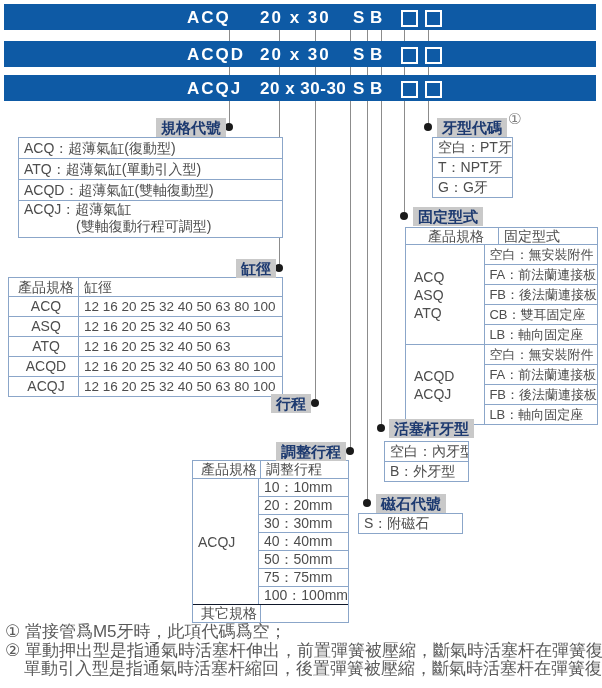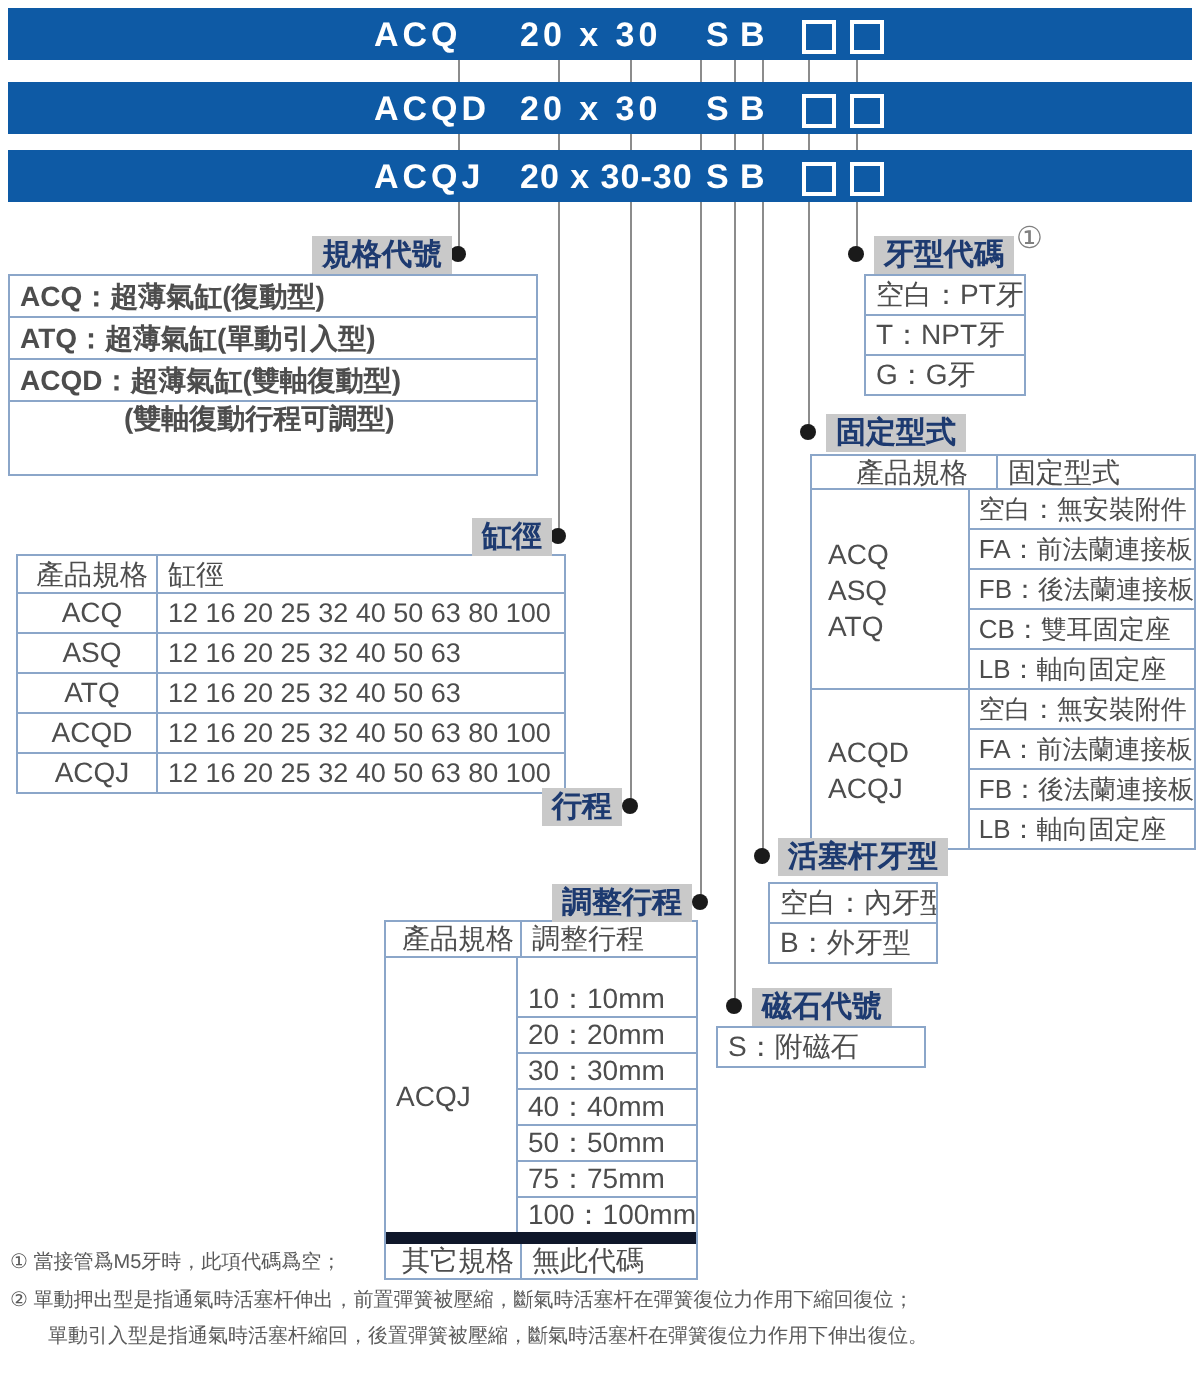--- a/index.html
+++ b/index.html
@@ -43,32 +43,32 @@
   #bore-table .flexrow + .flexrow{border-top:1px solid #8ba6c9;}
   
   #stroke-box{height:22px;line-height:22px;text-align:center;}
   
   #adjust-table .hdr{height:17px;line-height:17px;}
   #adjust-table .cell-l{width:62px;}
   #adjust-table .optrow{height:17px;line-height:17px;padding-left:5px;border-top:1px solid #8ba6c9;white-space:nowrap;}
   #adjust-table .grp{display:flex;border-top:1px solid #8ba6c9;}
   #adjust-table .grp .models{width:62px;border-right:1px solid #8ba6c9;display:flex;flex-direction:column;justify-content:center;padding-left:5px;}
   #adjust-table .grp .opts{flex:1;}
-  #adjust-table .grp .opts .optrow.first{border-top:none;margin-top:12px;}
+  #adjust-table .grp .opts .optrow.first{border-top:none;}
   
   #mount-table{font-size:13px;}
   #mount-table .hdr{height:16px;line-height:16px;}
   #mount-table .cell-l{width:84px;padding-left:8px;}
   #mount-table .grp{display:flex;border-top:1px solid #8ba6c9;}
   #mount-table .grp .models{width:84px;border-right:1px solid #8ba6c9;display:flex;flex-direction:column;justify-content:center;padding-left:8px;font-size:14px;line-height:18px;}
   #mount-table .grp .opts{flex:1;}
   #mount-table .optrow{height:19px;line-height:19px;padding-left:4px;border-top:1px solid #8ba6c9;white-space:nowrap;}
   #mount-table .optrow.first{border-top:none;}
   
-  .note{position:absolute;left:5px;right:2px;font-size:10px;color:#5a5a5a;line-height:18px;white-space:nowrap;z-index:2;}
+  .note{position:absolute;left:5px;right:2px;font-size:17px;color:#5a5a5a;line-height:18px;white-space:nowrap;z-index:2;}
   .note.cont{padding-left:19px;}
 </style>
 </head>
 <body>
 
 <div id="stage">
 
   <div class="vline" style="left:229px;top:28px;height:99px;"></div>
   <div class="vline" style="left:279px;top:28px;height:240px;"></div>
   <div class="vline" style="left:315px;top:28px;height:375px;"></div>
@@ -115,25 +115,26 @@
   <div class="chip" style="left:156px;top:118px;">規格代號</div>
   <div class="chip" style="left:236px;top:259px;">缸徑</div>
   <div class="chip" style="left:271px;top:394px;">行程</div>
   <div class="chip" style="left:276px;top:442px;">調整行程</div>
   <div class="chip" style="left:437px;top:118px;">牙型代碼</div>
   <div class="circref" style="left:508px;top:110px;">①</div>
   <div class="chip" style="left:413px;top:207px;">固定型式</div>
   <div class="chip" style="left:389px;top:419px;">活塞杆牙型</div>
   <div class="chip" style="left:376px;top:494px;">磁石代號</div>
 
-  <div class="tbox" id="spec-box" style="left:4px;top:137px;width:263px;font-weight:bold;">
+  <div class="tbox" id="spec-box" style="left:18px;top:137px;width:263px;">
     <div class="row first">ACQ：超薄氣缸(復動型)</div>
     <div class="row">ATQ：超薄氣缸(單動引入型)</div>
     <div class="row">ACQD：超薄氣缸(雙軸復動型)</div>
     <div class="row dbl">
+      <div class="l1">ACQJ：超薄氣缸</div>
       <div class="l2">(雙軸復動行程可調型)</div>
     </div>
   </div>
 
   <div class="tbox" id="bore-table" style="left:8px;top:277px;width:273px;">
     <div class="flexrow hdr">
       <div class="cell-l">產品規格</div>
       <div class="cell-r" style="font-size:14px;">缸徑</div>
     </div>
     <div class="flexrow">
@@ -169,21 +170,21 @@
       <div class="opts">
         <div class="optrow first">10：10mm</div>
         <div class="optrow">20：20mm</div>
         <div class="optrow">30：30mm</div>
         <div class="optrow">40：40mm</div>
         <div class="optrow">50：50mm</div>
         <div class="optrow">75：75mm</div>
         <div class="optrow">100：100mm</div>
       </div>
     </div>
-    <div class="flexrow" style="border-top:6px solid #0f172a;height:17px;line-height:17px;">
+    <div class="flexrow" style="border-top:1px solid #0f172a;height:17px;line-height:17px;flex-direction:column;">
       <div class="cell-l" style="width:62px;">其它規格</div>
       <div class="cell-r">無此代碼</div>
     </div>
   </div>
 
   <div class="tbox" style="left:432px;top:137px;width:79px;">
     <div class="row first">空白：PT牙</div>
     <div class="row">T：NPT牙</div>
     <div class="row">G：G牙</div>
   </div>

